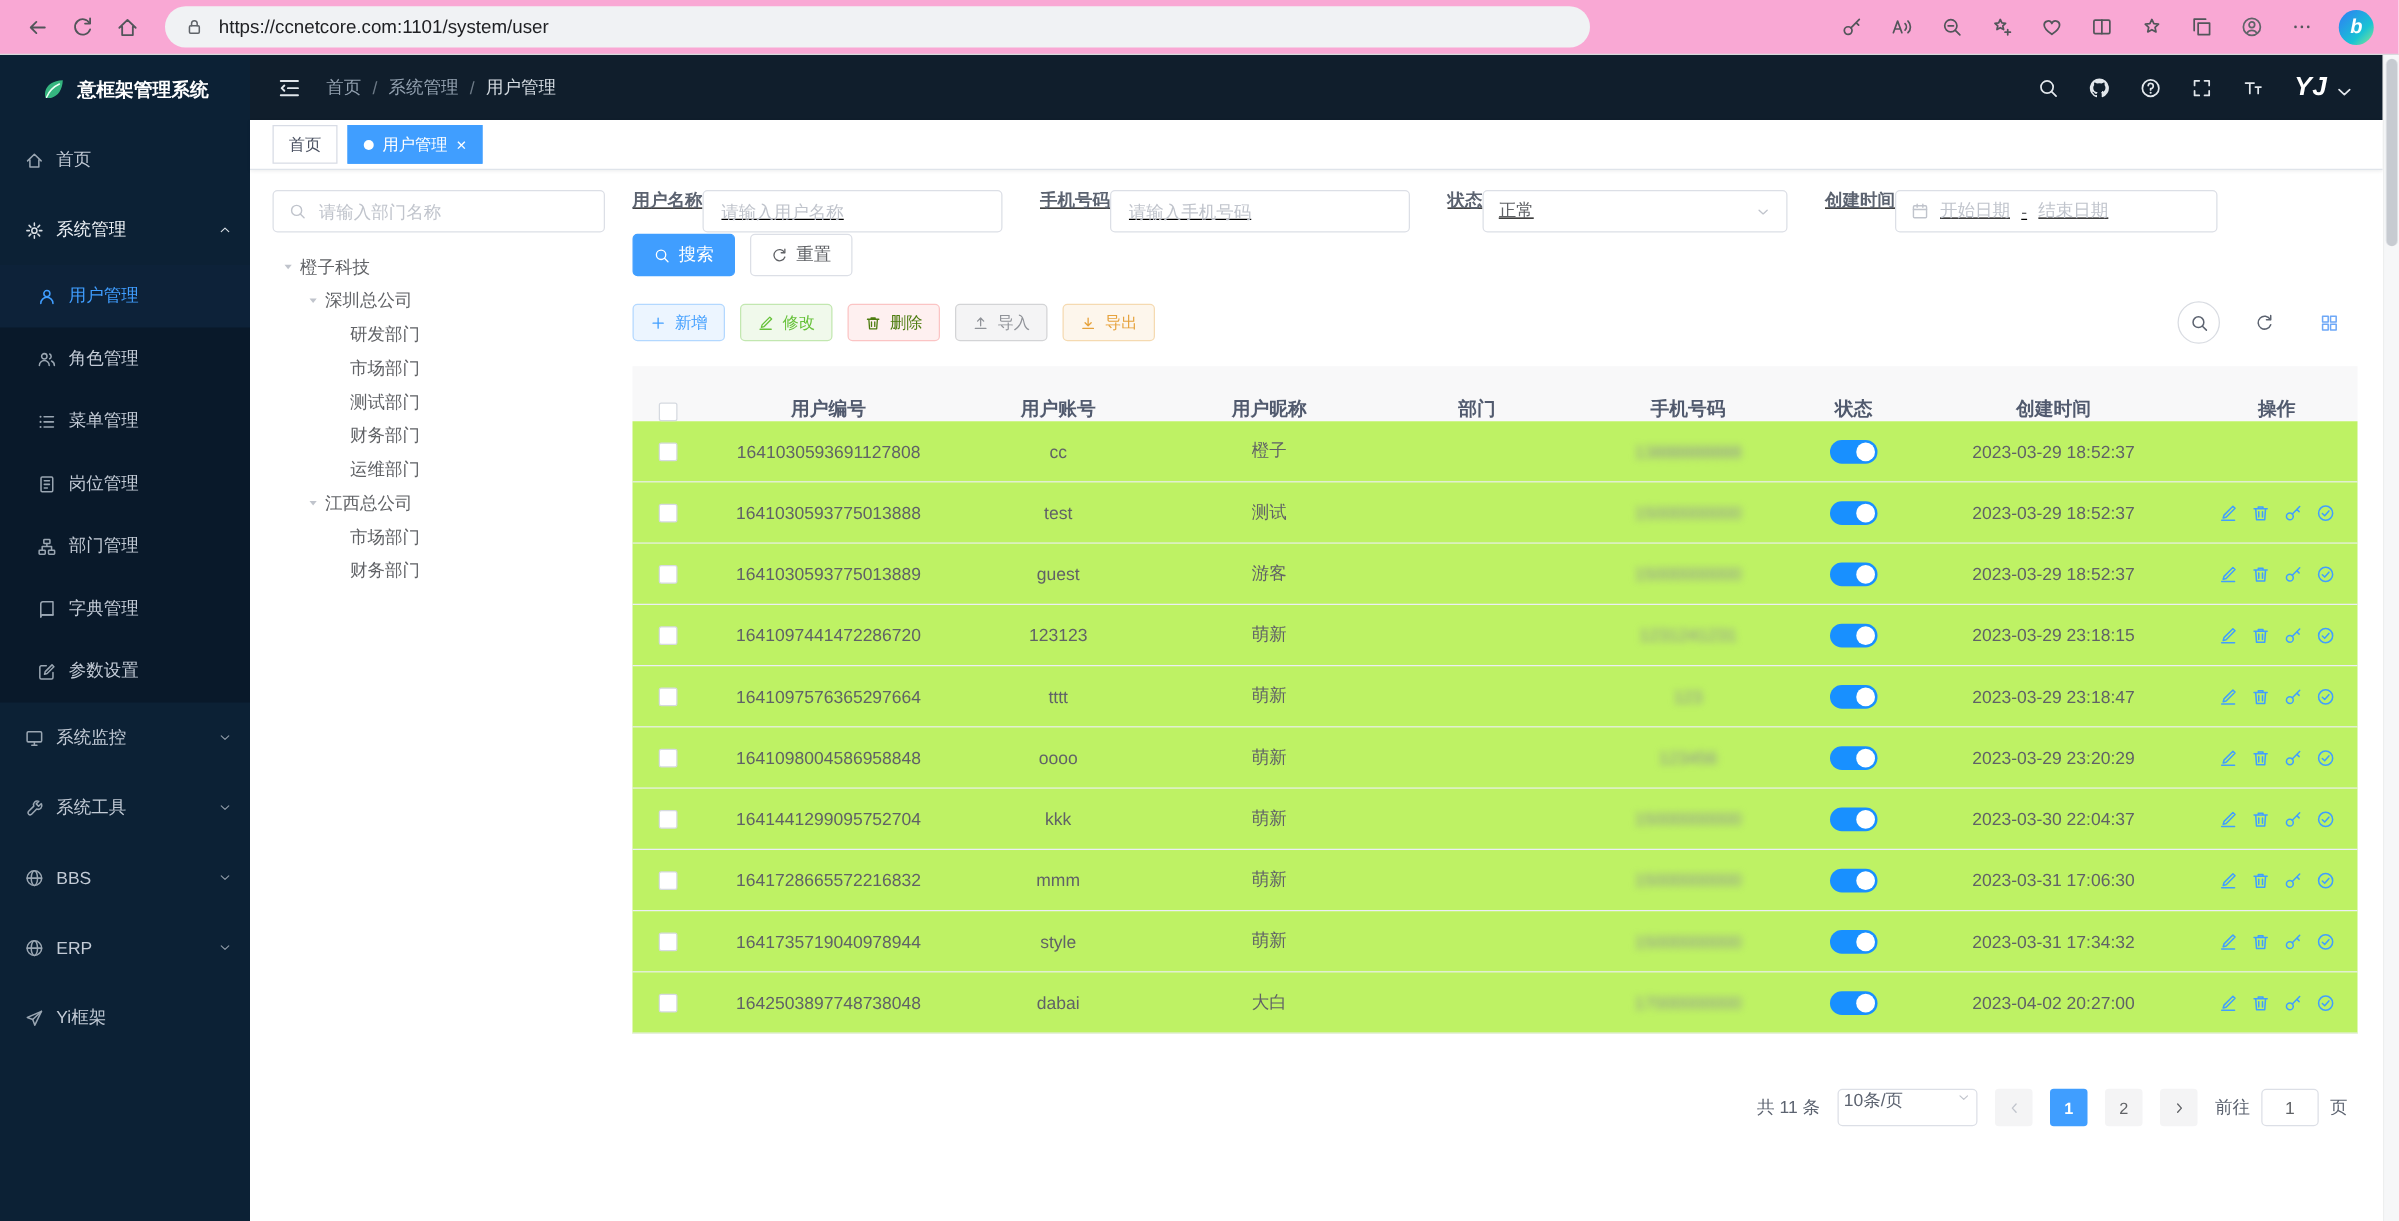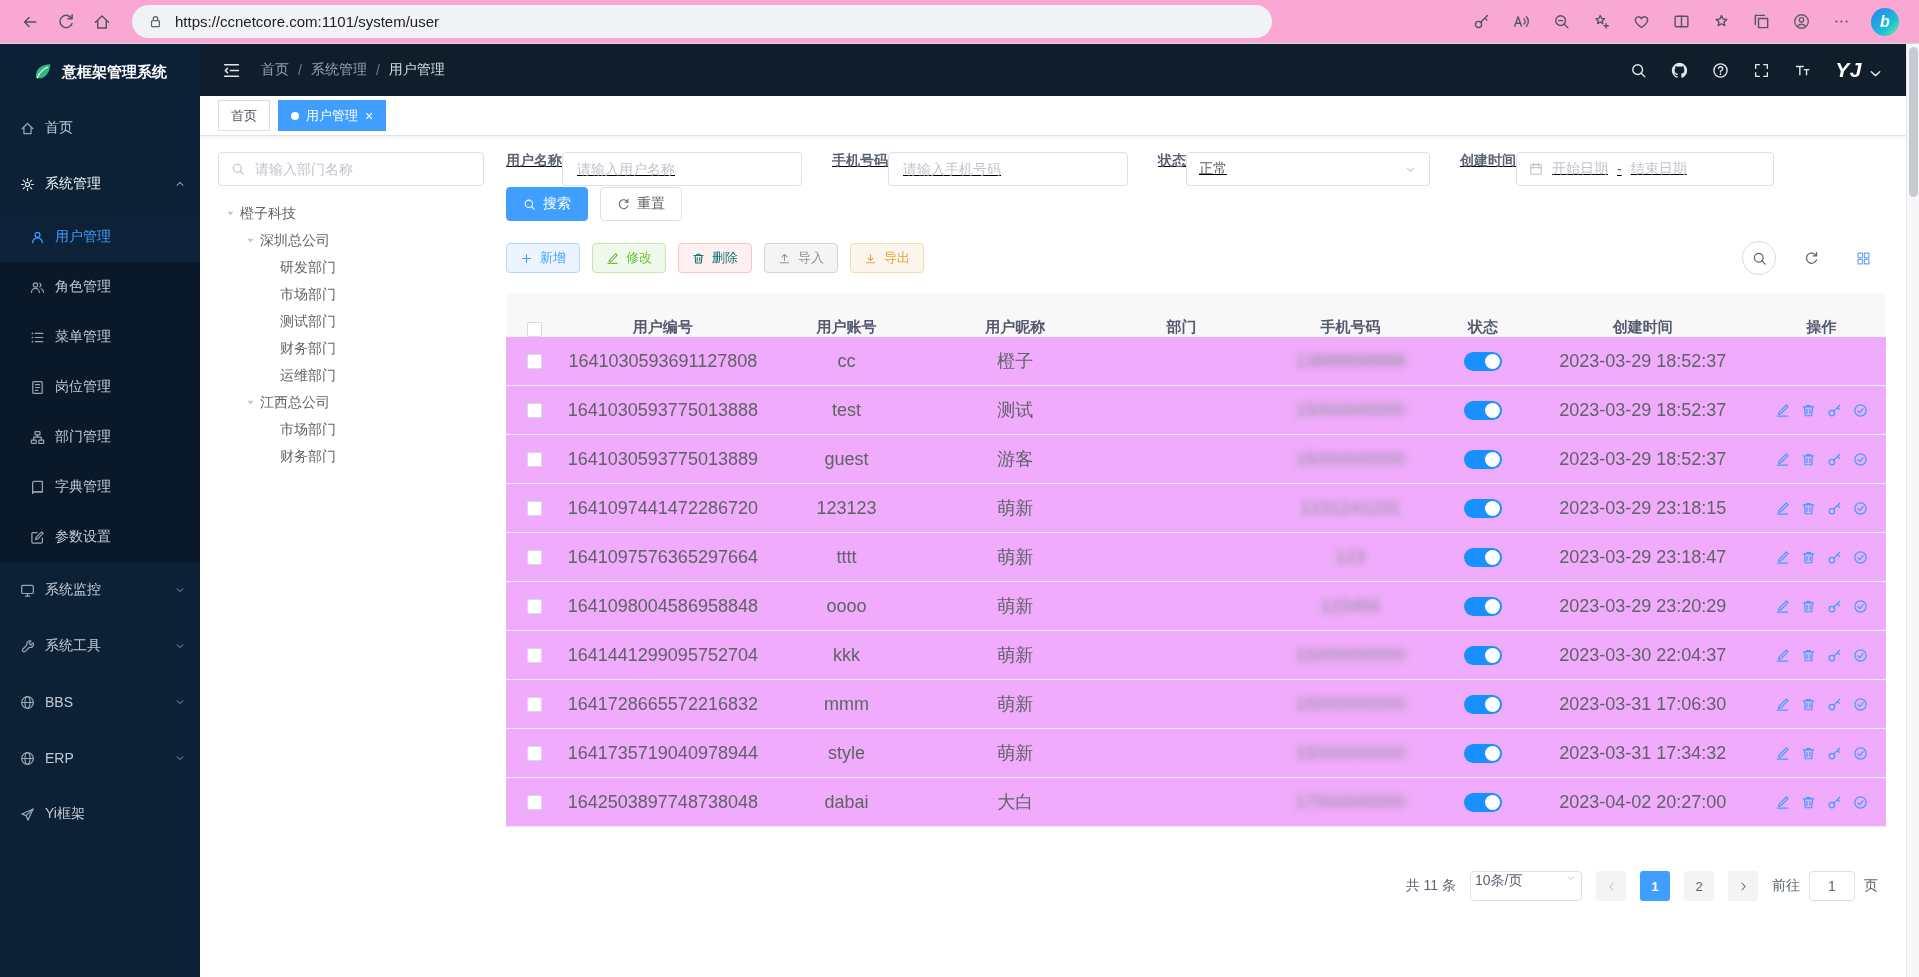--- a/index.html
+++ b/index.html
@@ -78,32 +78,32 @@
   .daterange{width:258px;color:#c0c4cc;gap:9px;cursor:pointer;}
   .daterange .sep{color:#606266;}
 
   .btn-row{margin-top:1px;display:flex;gap:12px;}
   .btn{appearance:none;border:1px solid #dcdfe6;background:#fff;color:#606266;height:34px;padding:0 16px;border-radius:4px;font-size:14px;font-family:inherit;display:inline-flex;align-items:center;gap:7px;cursor:pointer;}
   .btn .icon{font-size:13px;}
   .btn.primary{background:#409eff;border-color:#409eff;color:#fff;}
   .btn.sm{height:30px;padding:0 13px;font-size:13px;}
   .plain-primary{color:#409eff;background:#ecf5ff;border-color:#b3d8ff;}
   .plain-success{color:#67c23a;background:#f0f9eb;border-color:#c2e7b0;}
-  .plain-danger{color:#0f766e;background:#fef0f0;border-color:#fbc4c4;}
+  .plain-danger{color:#4d7c0f;background:#fef0f0;border-color:#fbc4c4;}
   .plain-info{color:#909399;background:#f4f4f5;border-color:#d3d4d6;}
   .plain-warning{color:#e6a23c;background:#fdf6ec;border-color:#f5dab1;}
   .toolbar-row{margin-top:20px;display:flex;align-items:center;gap:12px;}
   .tool-icons{margin-left:auto;display:flex;align-items:center;gap:18px;padding-right:6px;}
   .tool-btn{width:34px;height:34px;border-radius:50%;display:flex;align-items:center;justify-content:center;color:#5c6370;cursor:pointer;font-size:15px;}
   .tool-btn.ring{border:1px solid #d9dce2;}
   .tool-btn.bluegrid{color:#6ea8f7;}
 
   .table{margin-top:18px;}
   .thead{display:flex;align-items:flex-end;height:44px;background:#f8f8f9;color:#515a6e;font-weight:700;font-size:15px;}
-  .tr{display:flex;align-items:center;height:49px;border-bottom:1px solid #ebeef5;font-size:18px;color:#606266;background:#f0abfc;}
+  .tr{display:flex;align-items:center;height:49px;border-bottom:1px solid #ebeef5;font-size:14px;color:#606266;background:#bef264;}
   .th,.td{display:flex;align-items:center;justify-content:center;text-align:center;}
   .c-check{width:58px}.c-id{width:200px}.c-account{width:170px}.c-nick{width:170px}
   .c-dept{width:165px}.c-phone{width:175px}.c-status{width:92px}.c-created{width:230px}
   .c-ops{width:130px;gap:11px;}
   .checkbox{width:15px;height:15px;border:1px solid #d5d9e0;border-radius:2px;background:#fff;cursor:pointer;display:inline-block;}
   .switch{width:38px;height:19px;border-radius:10px;background:#1890ff;position:relative;cursor:pointer;display:inline-block;}
   .switch::after{content:"";position:absolute;top:2px;right:2px;width:15px;height:15px;border-radius:50%;background:#fff;}
   .blur{filter:blur(3px);color:#8d9095;}
   .op{color:#409eff;font-size:15px;cursor:pointer;display:inline-flex;}
 

